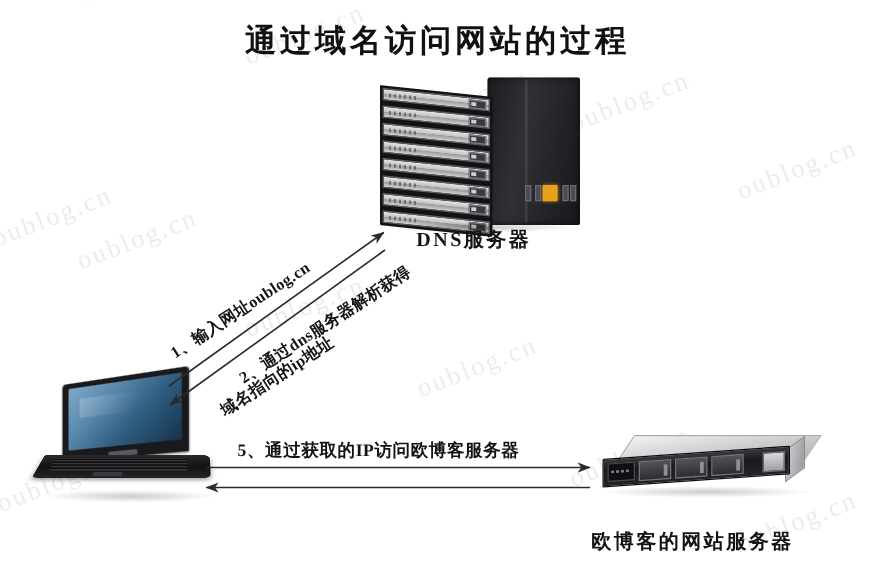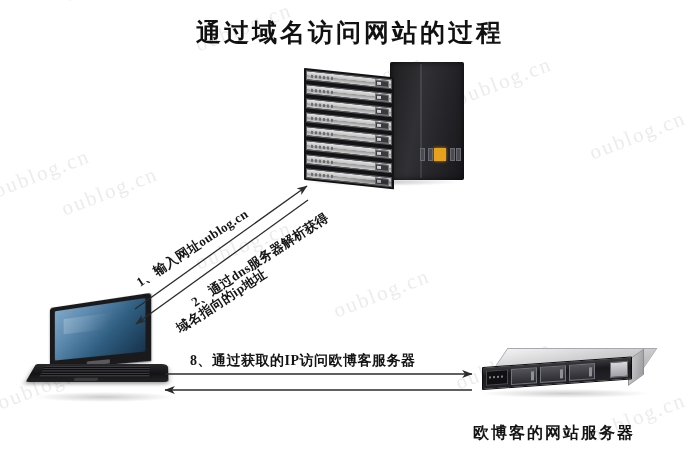--- a/index.html
+++ b/index.html
@@ -457,20 +457,21 @@
           <span class="dns-blade-dots"></span>
           <span class="dns-blade-latch"></span>
         </div>
       <div class="dns-blade">
           <span class="dns-blade-dots"></span>
           <span class="dns-blade-latch"></span>
         </div>
     </div>
     <div id="dns-shadow"></div>
   </div>
+  <div class="node-label" id="dns-label">DNS服务器</div>
 
   <div id="laptop">
     <div id="laptop-lid">
       <div id="laptop-screen"></div>
       <div id="laptop-logo"></div>
     </div>
     <div id="laptop-base">
       <div id="laptop-keys"></div>
       <div id="laptop-touch"></div>
     </div>
@@ -503,15 +504,15 @@
     <line x1="308" y1="200" x2="136" y2="324" stroke="#2b2b2b" stroke-width="1.3" marker-end="url(#ah)"></line>
 
     <line x1="165" y1="374" x2="472" y2="374" stroke="#2b2b2b" stroke-width="1.3" marker-end="url(#ah)"></line>
 
     <line x1="472" y1="390" x2="165" y2="390" stroke="#2b2b2b" stroke-width="1.3" marker-end="url(#ah)"></line>
   </svg>
 
   <div class="diag-label" id="step1-label">1、输入网址oublog.cn</div>
   <div class="diag-label" id="step2-label-a">2、通过dns服务器解析获得</div>
   <div class="diag-label" id="step2-label-b">域名指向的ip地址</div>
-  <div class="horiz-label" id="step3-label">8、通过获取的IP访问欧博客服务器</div>
+  <div class="horiz-label" id="step3-label">5、通过获取的IP访问欧博客服务器</div>
 
 </div>
 
 </body></html>

